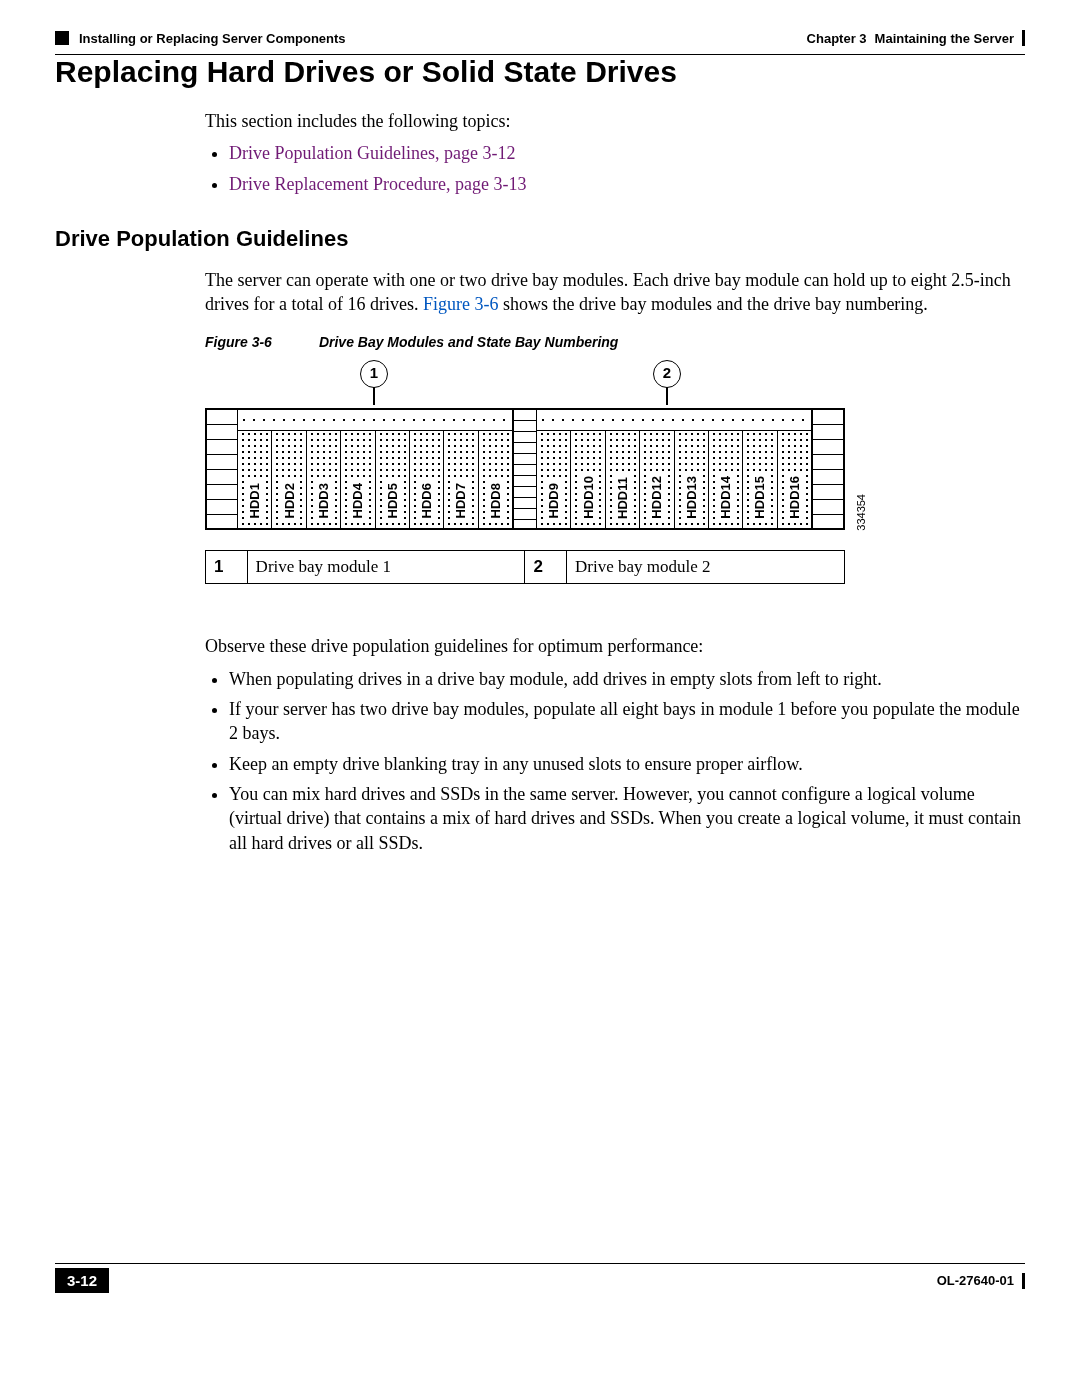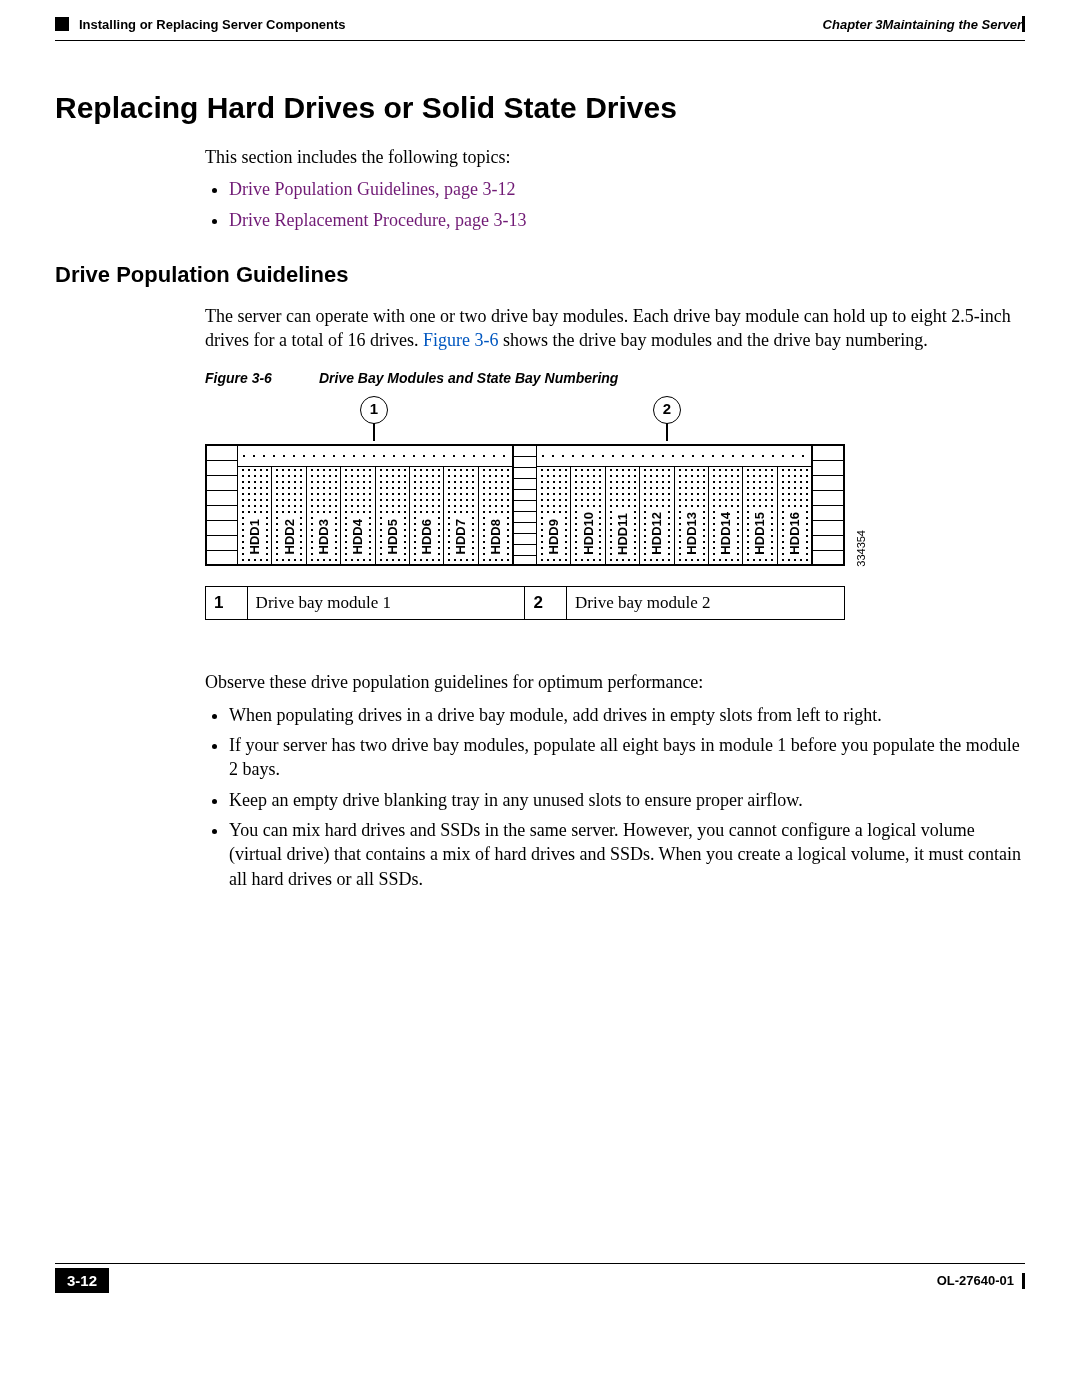--- a/index.html
+++ b/index.html
@@ -7,57 +7,56 @@
     padding: 0;
     background: #fff;
     font-family: "Times New Roman", Times, serif;
     color: #000;
   }
   .page {
     width: 1080px;
     height: 1325px;
     position: relative;
     box-sizing: border-box;
-    padding: 16px 55px 40px 55px;
+    padding: 30px 55px 40px 55px;
   }
   .top-header {
     display: flex;
     justify-content: space-between;
     align-items: center;
     font-family: Arial, Helvetica, sans-serif;
     font-weight: bold;
     font-size: 13px;
     margin-bottom: 8px;
   }
   .top-header .left {
     display: flex;
     align-items: center;
     gap: 10px;
   }
   .top-header .right {
     display: flex;
     align-items: center;
-    font-style: italic;
+    gap: 8px;
   }
   .sq-black {
     width: 14px;
     height: 14px;
     background: #000;
   }
   .vrule {
     width: 3px;
     height: 16px;
     background: #000;
   }
   .hrule-top {
     border-top: 1px solid #000;
     margin-top: 2px;
   }
   .main {
-    margin-top: 50px;
   }
   h1.section-title {
     font-family: Arial, Helvetica, sans-serif;
     font-weight: bold;
     font-size: 30px;
     margin: 0 0 20px 0;
   }
   .body-text {
     margin-left: 150px;
     font-size: 18px;

